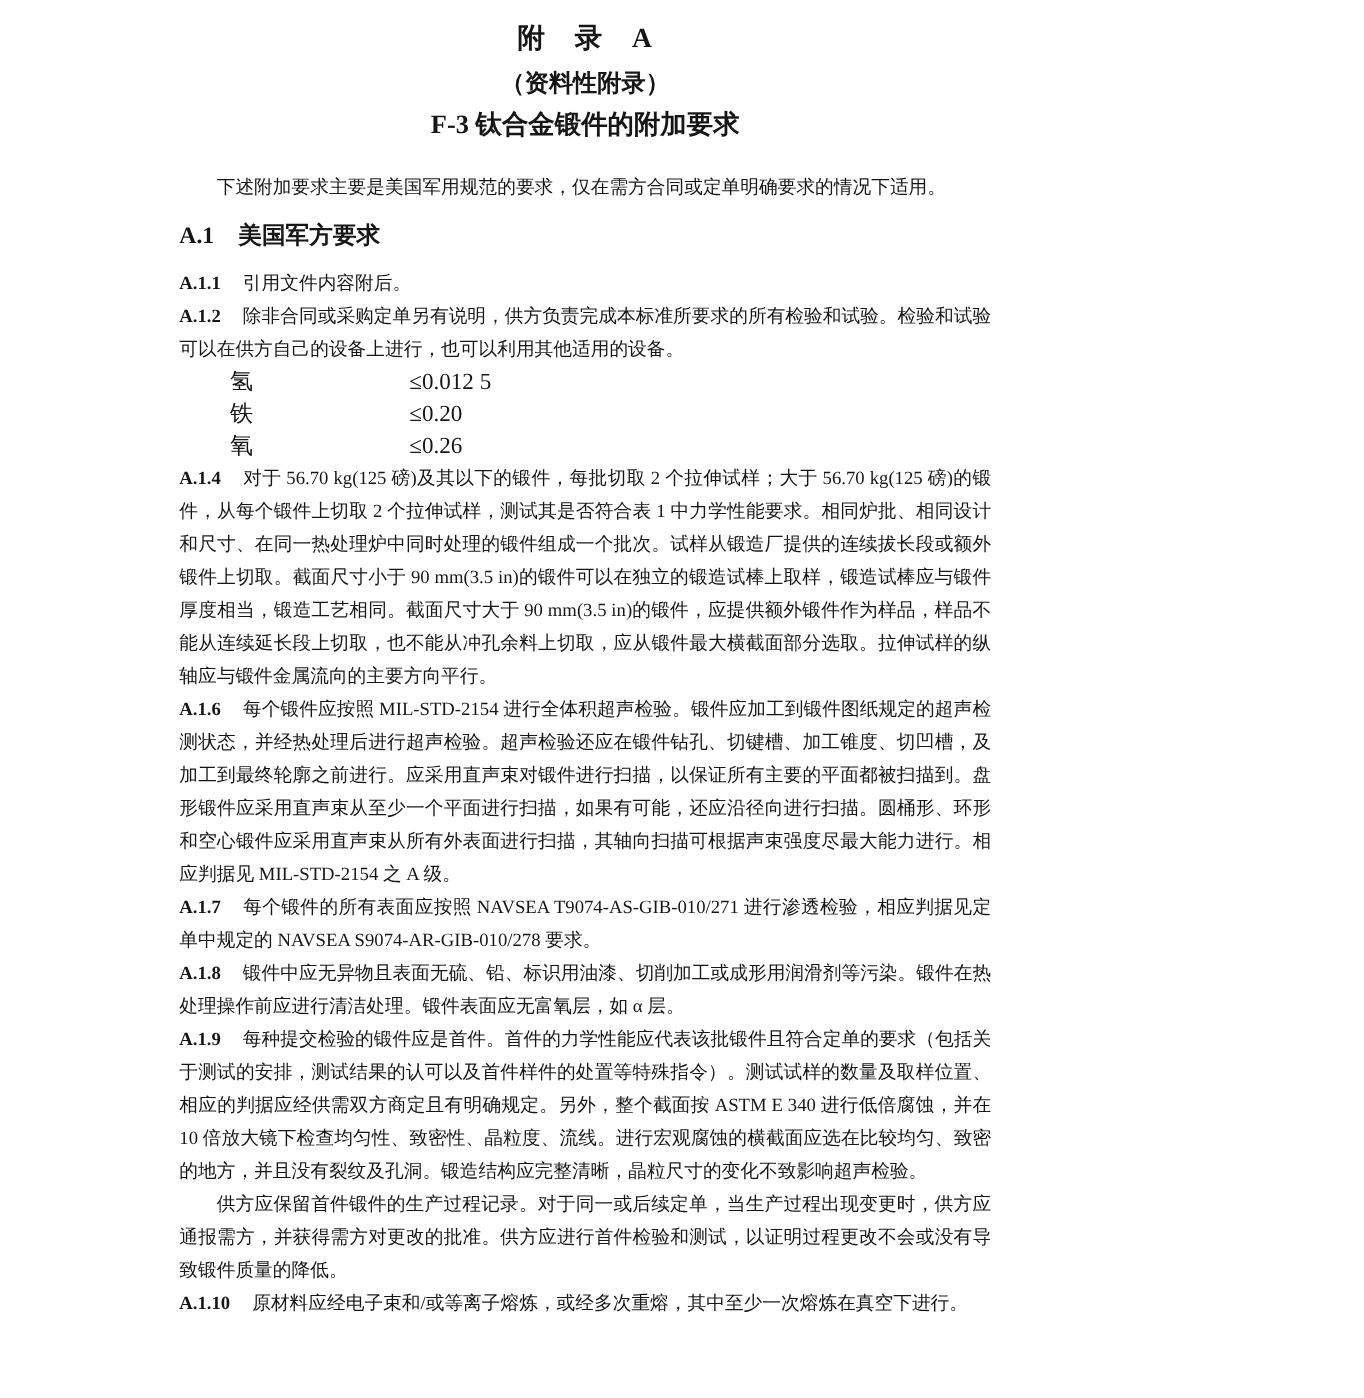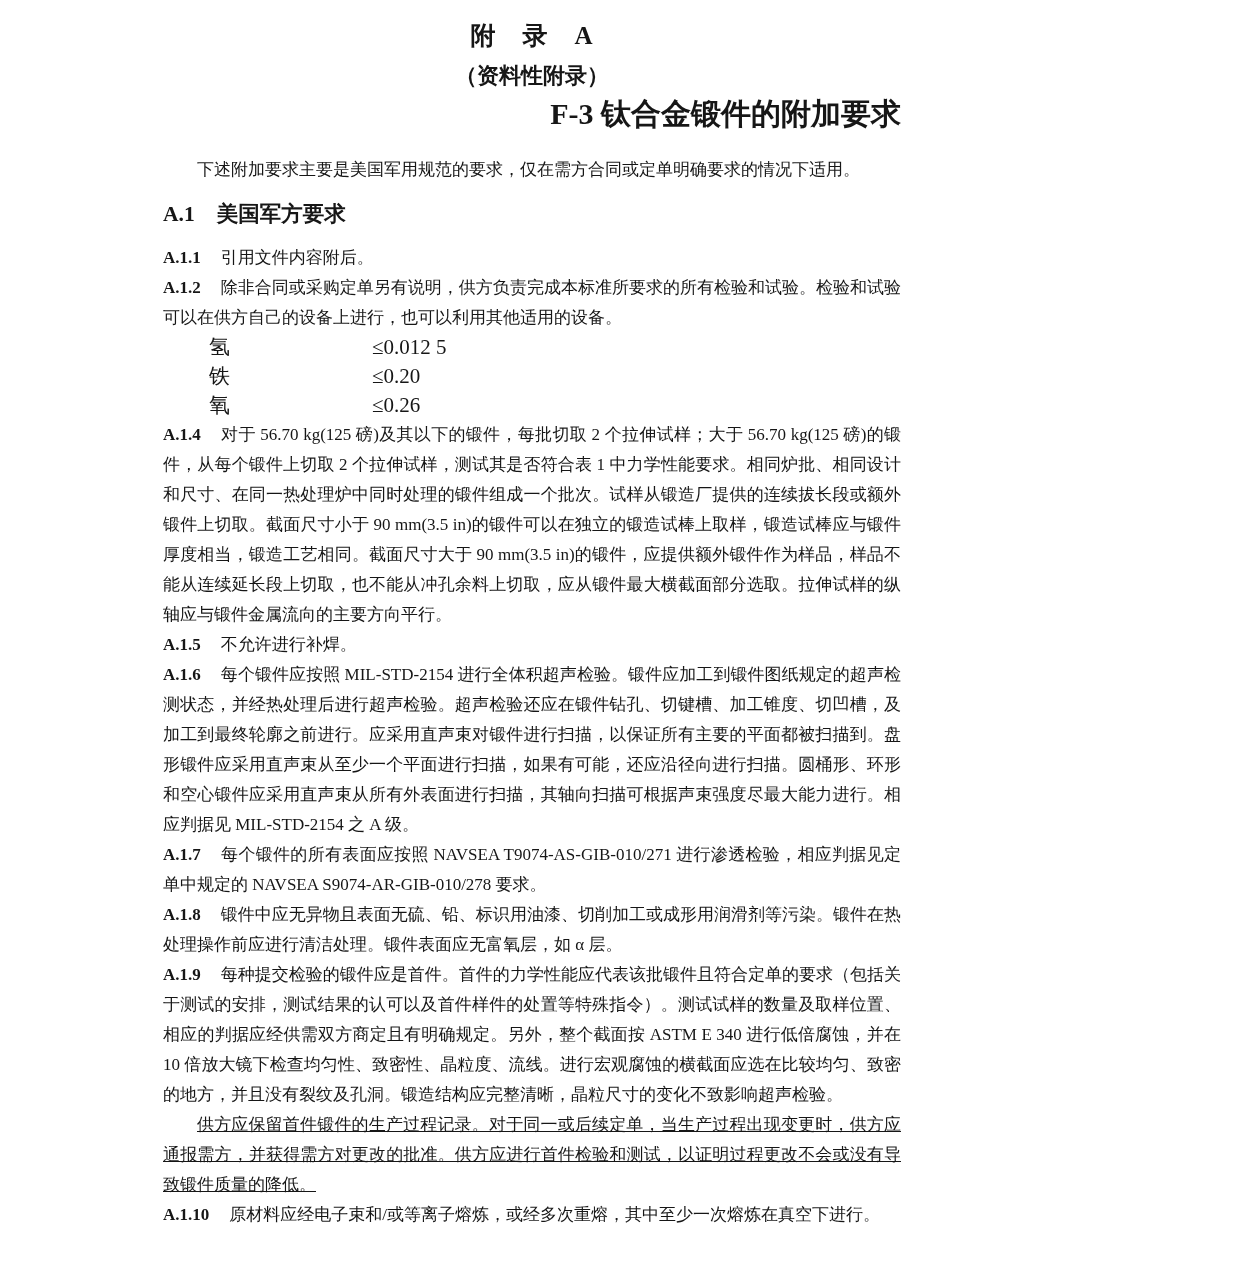--- a/index.html
+++ b/index.html
@@ -28,24 +28,23 @@
     line-height: 32px;
     margin: 4px 0 10px 0;
     letter-spacing: 1px;
   }
   .hdr-sub {
     font-size: 22px;
     line-height: 28px;
     margin: 0 0 9px 0;
   }
   .hdr-subject {
-    font-size: 30px;
+    font-size: 24px;
     line-height: 30px;
     margin: 0 0 26px 0;
-    text-align: right;
   }
   p.body-text {
     margin: 0;
     font-size: 17px;
     line-height: 30px;
     text-align: justify;
   }
   p.intro {
     text-indent: 2em;
     margin-bottom: 13px;
@@ -66,21 +65,20 @@
   .chem-list { margin: 0; }
   .chem-row {
     display: flex;
     padding-left: 46px;
     font-size: 21px;
     line-height: 29px;
   }
   .chem-limit { margin-left: 142px; }
   p.supplement {
     text-indent: 2em;
-    text-decoration: underline;
   }
   .page-num {
     position: absolute;
     left: 176px;
     top: 1290px;
     font-size: 20px;
     line-height: 24px;
   }
 </style>
 </head>
@@ -121,23 +119,20 @@
     <div class="chem-row">
       <span class="chem-el">氧</span>
       <span class="chem-limit">≤0.26</span>
     </div>
   </div>
 
   <p class="body-text">
     <span class="clause-num">A.1.4</span><span>对于 56.70 kg(125 磅)及其以下的锻件，每批切取 2 个拉伸试样；大于 56.70 kg(125 磅)的锻件，从每个锻件上切取 2 个拉伸试样，测试其是否符合表 1 中力学性能要求。相同炉批、相同设计和尺寸、在同一热处理炉中同时处理的锻件组成一个批次。试样从锻造厂提供的连续拔长段或额外锻件上切取。截面尺寸小于 90 mm(3.5 in)的锻件可以在独立的锻造试棒上取样，锻造试棒应与锻件厚度相当，锻造工艺相同。截面尺寸大于 90 mm(3.5 in)的锻件，应提供额外锻件作为样品，样品不能从连续延长段上切取，也不能从冲孔余料上切取，应从锻件最大横截面部分选取。拉伸试样的纵轴应与锻件金属流向的主要方向平行。</span>
   </p>
 
-  <p class="body-text">
-    <span class="clause-num">A.1.5</span><span>不允许进行补焊。</span>
-  </p>
 
   <p class="body-text">
     <span class="clause-num">A.1.6</span><span>每个锻件应按照 MIL-STD-2154 进行全体积超声检验。锻件应加工到锻件图纸规定的超声检测状态，并经热处理后进行超声检验。超声检验还应在锻件钻孔、切键槽、加工锥度、切凹槽，及加工到最终轮廓之前进行。应采用直声束对锻件进行扫描，以保证所有主要的平面都被扫描到。盘形锻件应采用直声束从至少一个平面进行扫描，如果有可能，还应沿径向进行扫描。圆桶形、环形和空心锻件应采用直声束从所有外表面进行扫描，其轴向扫描可根据声束强度尽最大能力进行。相应判据见 MIL-STD-2154 之 A 级。</span>
   </p>
 
   <p class="body-text">
     <span class="clause-num">A.1.7</span><span>每个锻件的所有表面应按照 NAVSEA T9074-AS-GIB-010/271 进行渗透检验，相应判据见定单中规定的 NAVSEA S9074-AR-GIB-010/278 要求。</span>
   </p>
 
   <p class="body-text">

